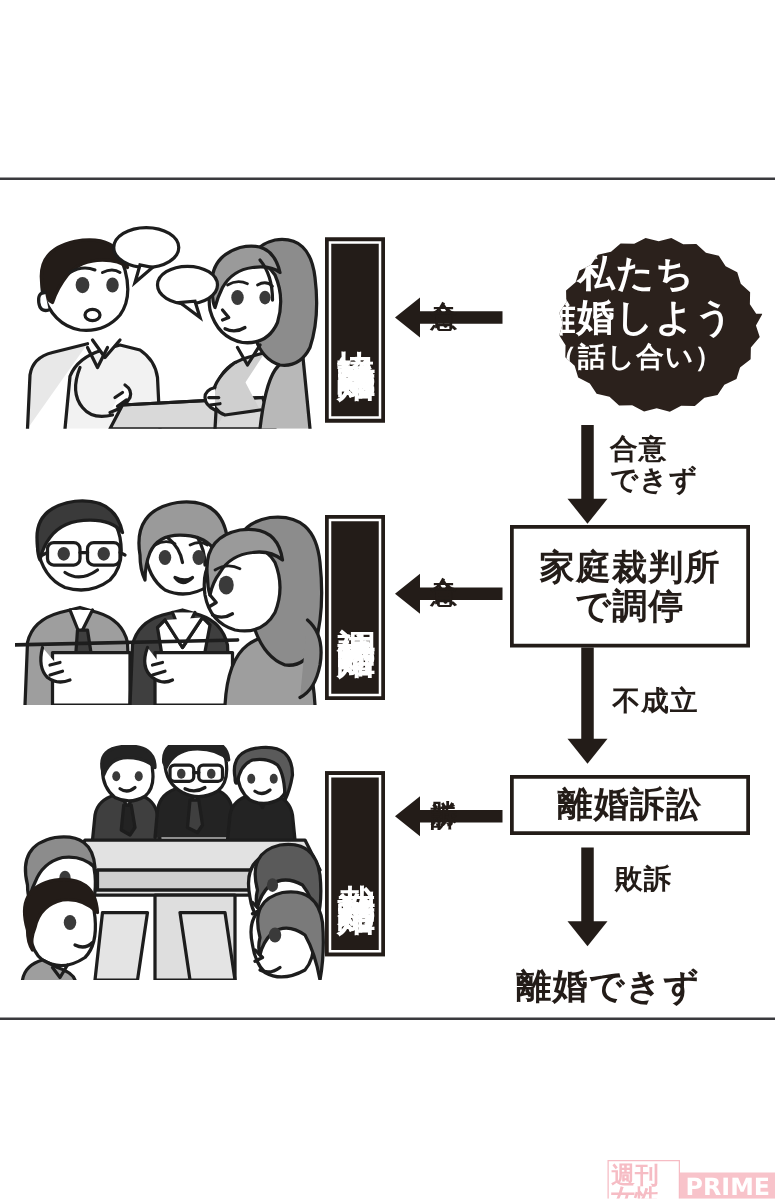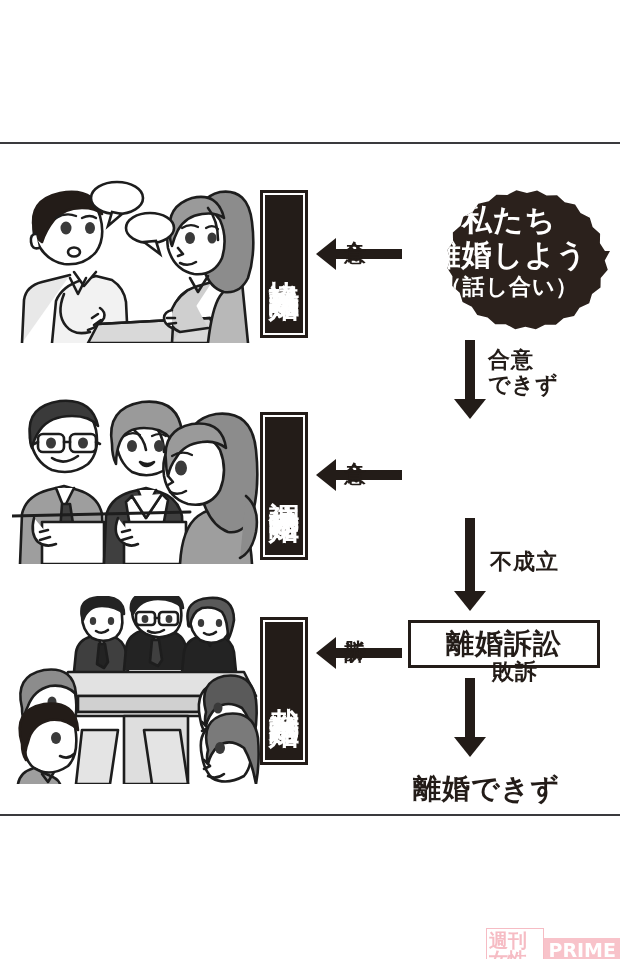--- a/index.html
+++ b/index.html
@@ -348,20 +348,24 @@
   </div>
 
   <div class="vplate" style="left:260px; top:412px; width:48px; height:148px;">
     <span class="vtext">調停離婚</span>
   </div>
 
   <div class="arrow-left-shaft" style="left:336px; top:470px; width:66px;"></div>
   <div class="arrow-left-head" style="left:316px; top:459px;"></div>
   <div class="vcaption" style="left:344px; top:445px;">合意</div>
 
+  <div class="flowbox" style="left:408px; top:420px; width:192px; height:98px; font-size:28px;">
+    <span class="lines">家庭裁判所
+で調停</span>
+  </div>
 
   <div class="arrow-down-shaft" style="left:465px; top:518px; height:76px;"></div>
   <div class="arrow-down-head" style="left:454px; top:591px;"></div>
   <div class="hcaption" style="left:490px; top:550px;">不成立</div>
 
   <div class="illus" style="left:12px; top:596px; width:248px; height:188px;">
     <svg width="248" height="188" viewBox="0 0 248 188" xmlns="http://www.w3.org/2000/svg">
       <g fill="none" stroke="#1d1d1d" stroke-width="2.6" stroke-linejoin="round" stroke-linecap="round">
 
         <path d="M62 76 L64 56 Q66 44 80 40 L90 37 L100 40 Q112 44 114 56 L116 76" fill="#3f3f3f"></path>
@@ -435,21 +439,21 @@
   <div class="arrow-left-shaft" style="left:336px; top:648px; width:66px;"></div>
   <div class="arrow-left-head" style="left:316px; top:637px;"></div>
   <div class="vcaption" style="left:344px; top:623px;">勝訴</div>
 
   <div class="flowbox" style="left:408px; top:620px; width:192px; height:48px; font-size:28px;">
     <span class="lines">離婚訴訟</span>
   </div>
 
   <div class="arrow-down-shaft" style="left:465px; top:678px; height:62px;"></div>
   <div class="arrow-down-head" style="left:454px; top:737px;"></div>
-  <div class="hcaption" style="left:492px; top:660px;text-align:right;">敗訴</div>
+  <div class="hcaption" style="left:492px; top:692px;text-align:right;">敗訴</div>
 
   <div class="terminal" style="left:413px; top:758px;margin-top:12px;">離婚できず</div>
 
   <div class="watermark" style="left:486px; top:928px;">
     <span class="wm-jp">週刊女性</span>
       <span class="wm-en">PRIME</span>
   </div>
 
 </div>
 

